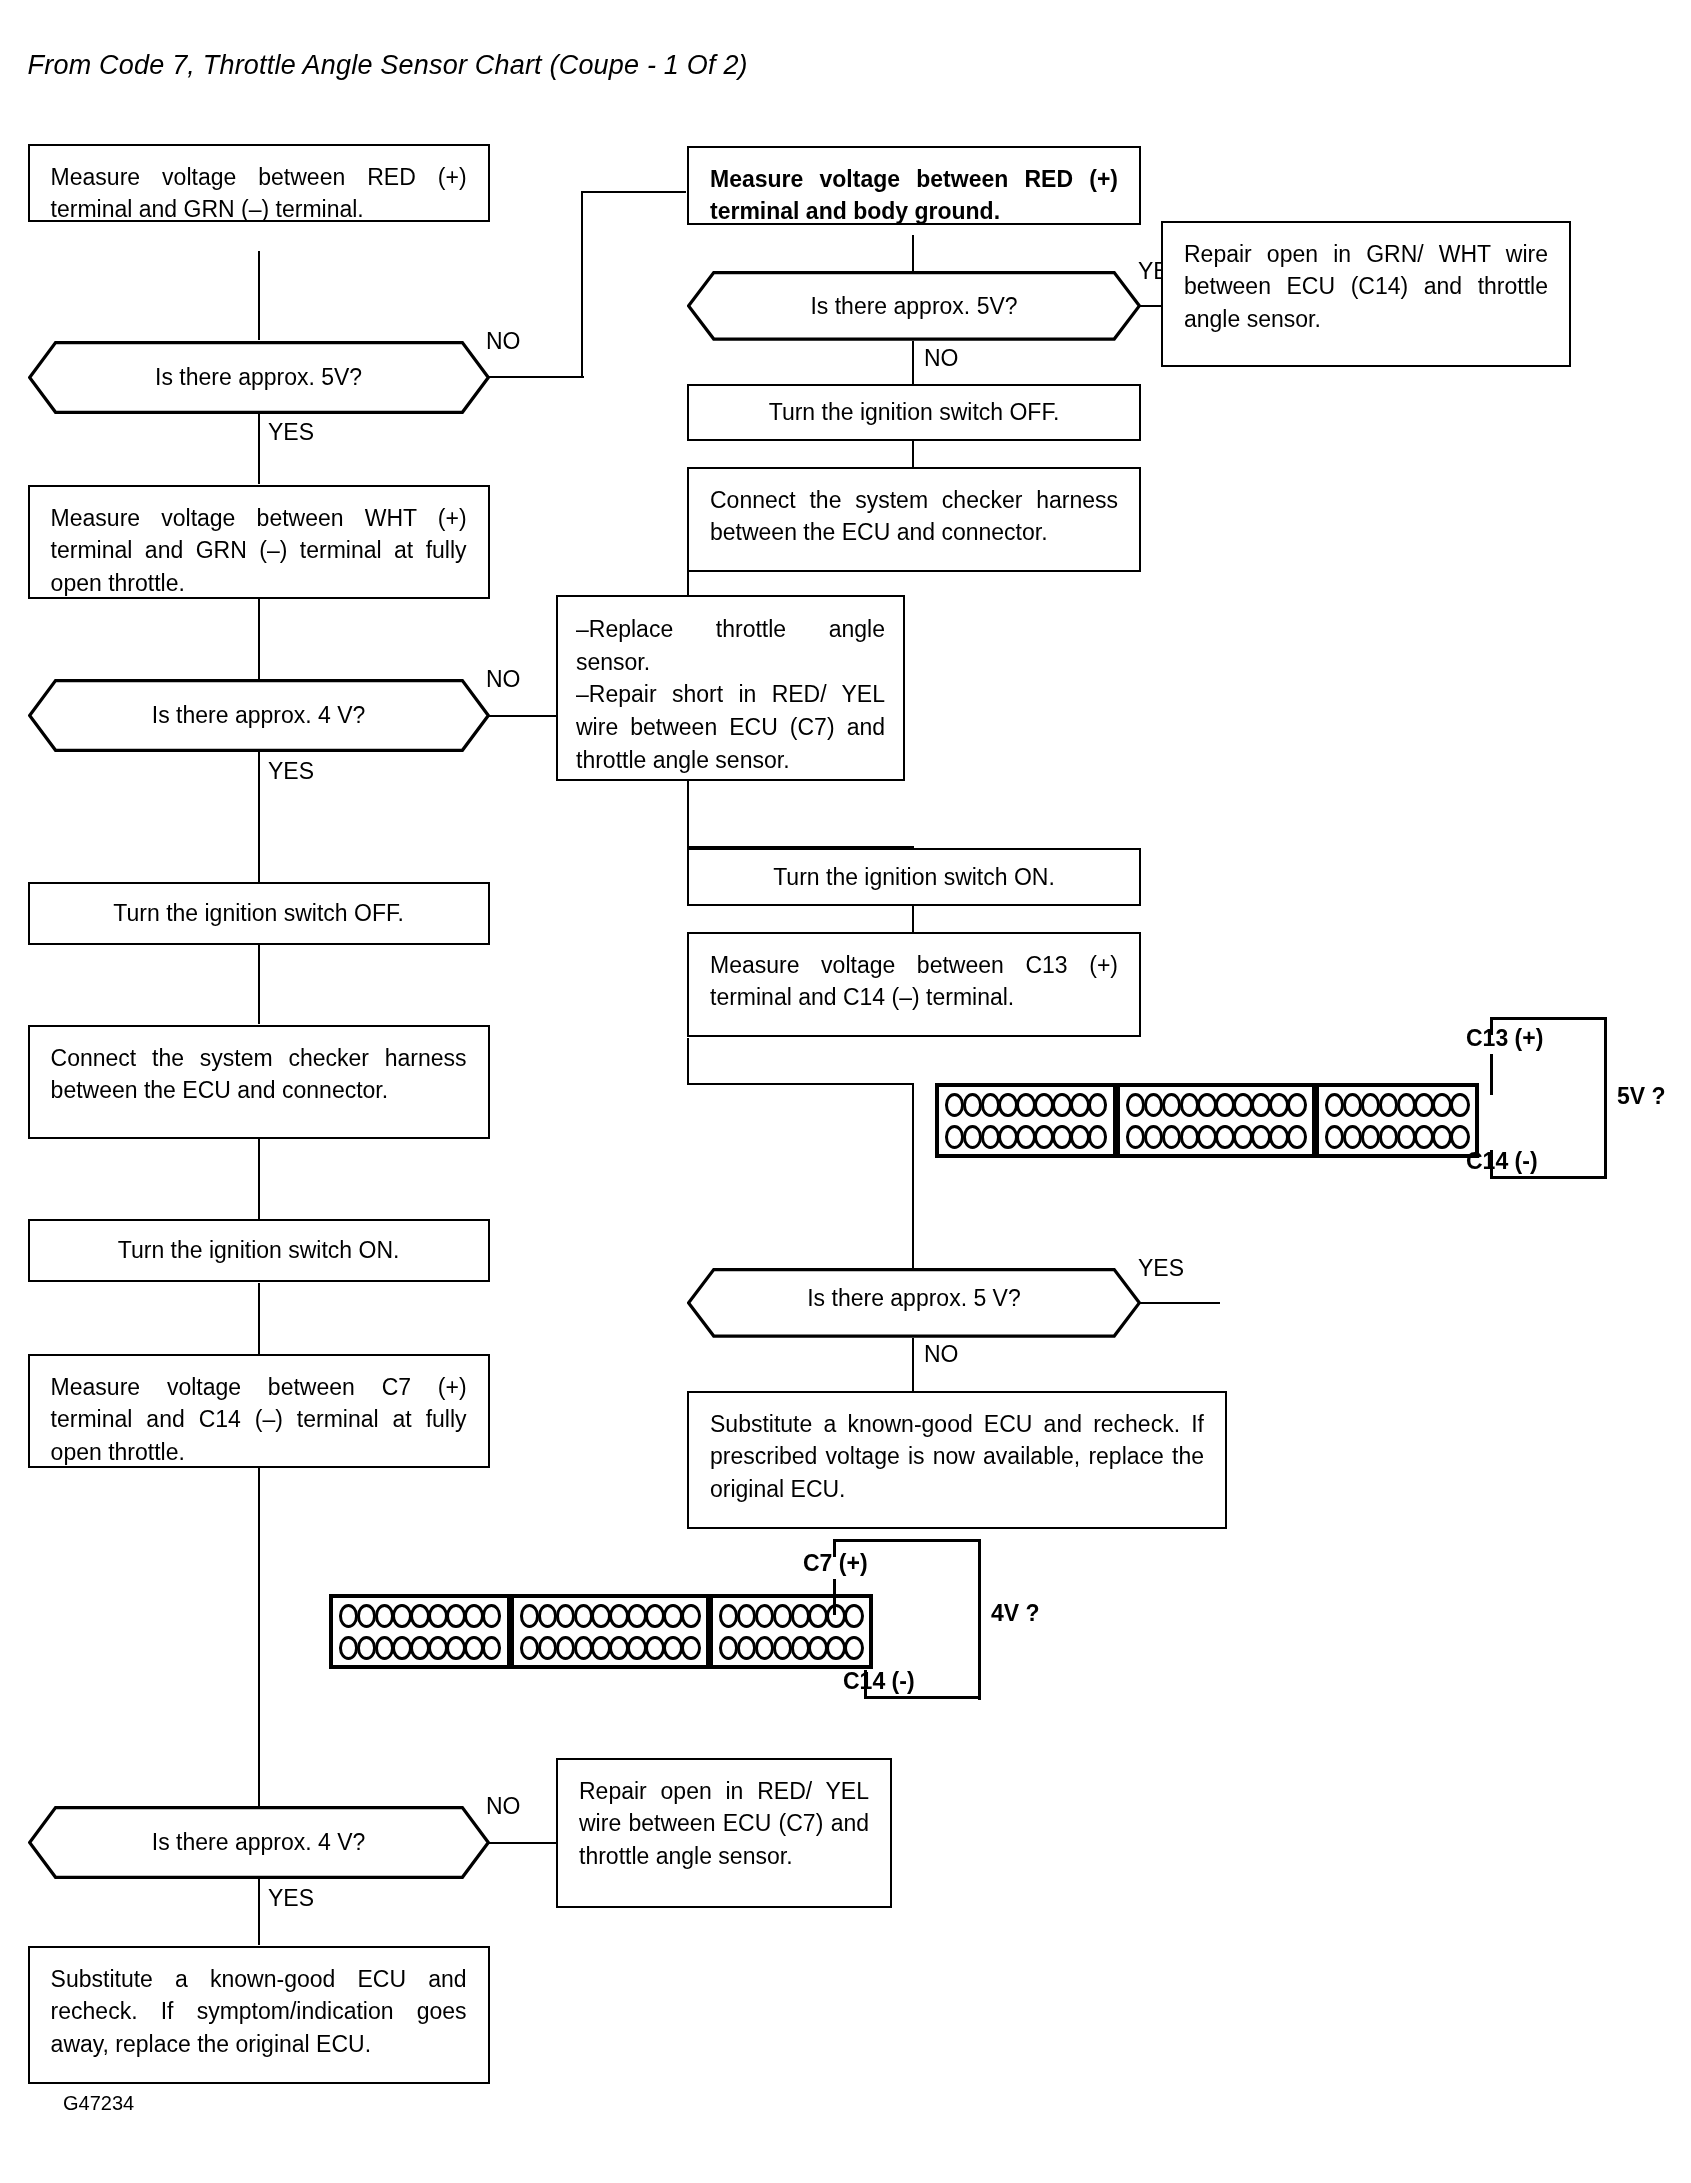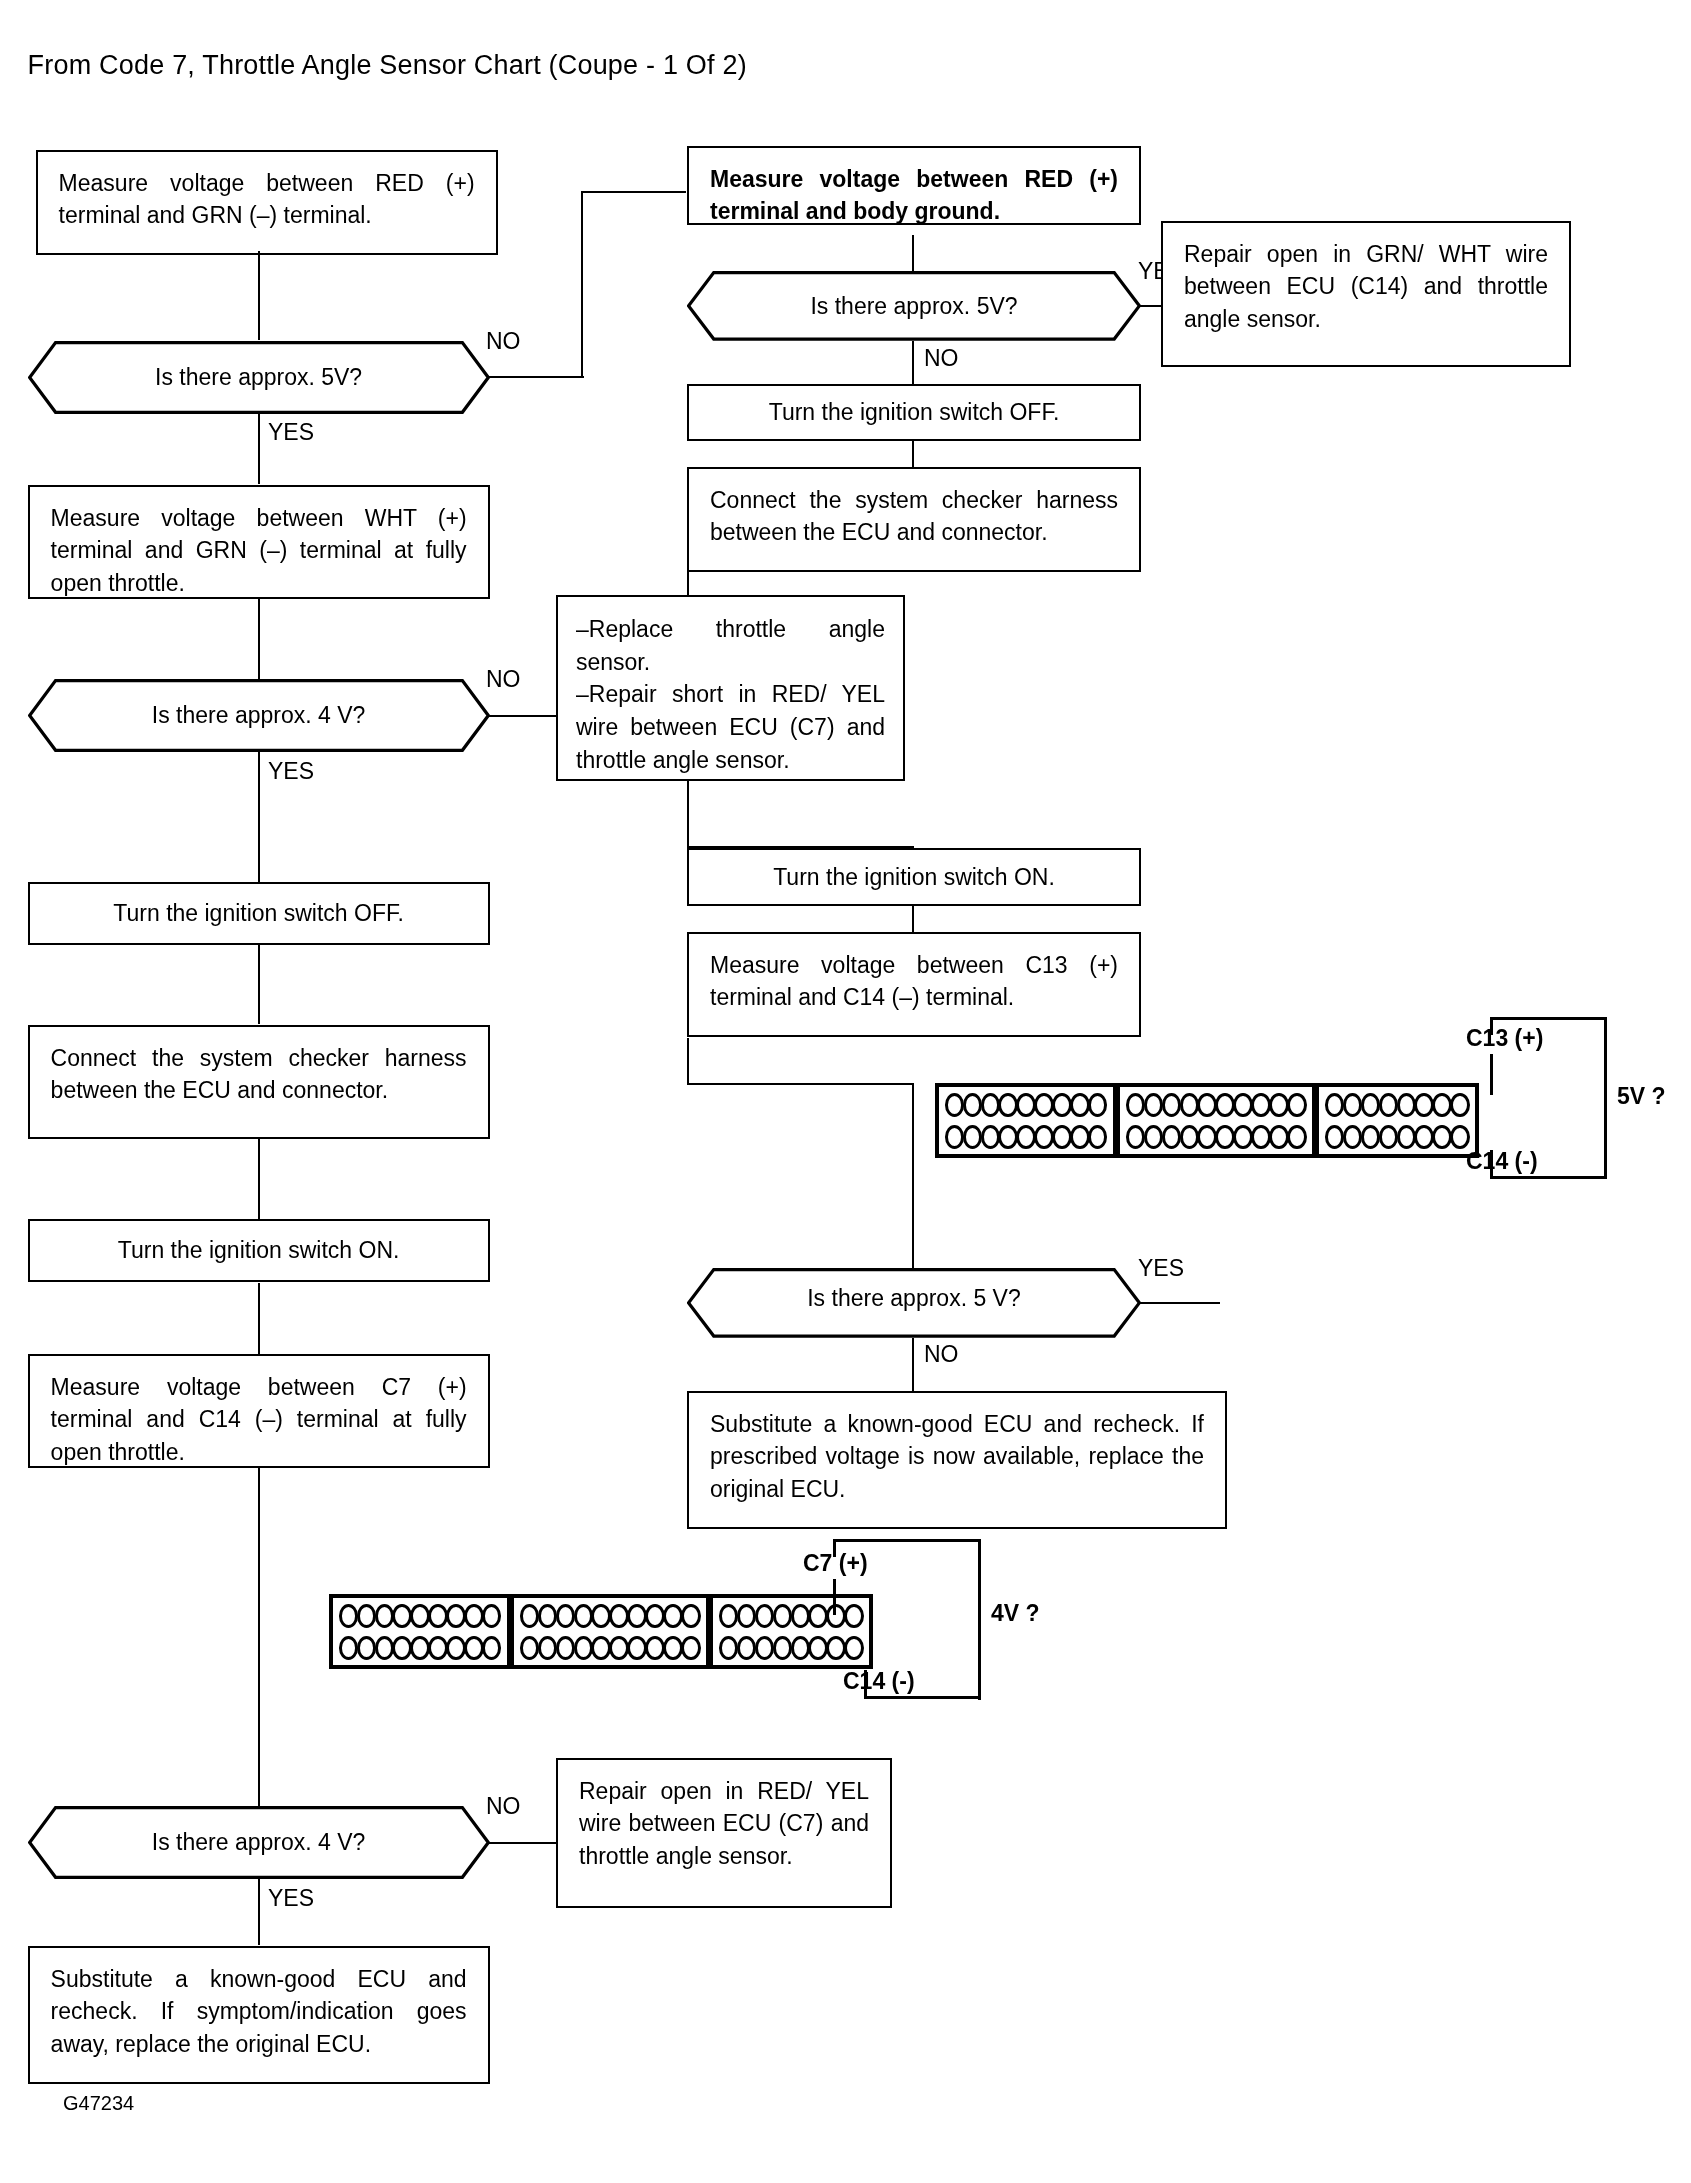--- a/index.html
+++ b/index.html
@@ -24,20 +24,21 @@
   }
 
   
   .title {
     position: absolute;
     left: 27.6px;
     top: 50px;
     font-size: 27px;
     letter-spacing: 0.2px;
     white-space: nowrap;
+    font-style: italic;
   }
 
   
   .figid {
     position: absolute;
     left: 31px;
     top: 2092px;
     font-size: 20px;
     margin-left: 32px;
   }
@@ -146,21 +147,21 @@
     white-space: nowrap;
   }
 </style>
 </head>
 <body>
 
 <div id="sheet">
 
   <div class="title">From Code 7, Throttle Angle Sensor Chart (Coupe - 1 Of 2)</div>
 
-  <div class="node just" style="left:27.6px; top:150px; width:462px; height:105px;margin-left:8px;">Measure voltage between RED (+) terminal and GRN (–) terminal.</div>
+  <div class="node just" style="left:27.6px; top:144px; width:462px; height:78px;">Measure voltage between RED (+) terminal and GRN (–) terminal.</div>
 
   <div class="ln lnv" style="left:258px; top:251px; width:2.4px; height:89px;"></div>
 
   <div class="dec" style="left:27.6px; top:341px; width:462px; height:73px;">
     <svg class="hex" viewBox="0 0 570 90" preserveAspectRatio="none">
       <polygon points="34,2 536,2 568,45 536,88 34,88 2,45" fill="#fff" stroke="#000" stroke-width="4"></polygon>
     </svg>
     <div class="hextxt">Is there approx. 5V?</div>
   </div>
 

